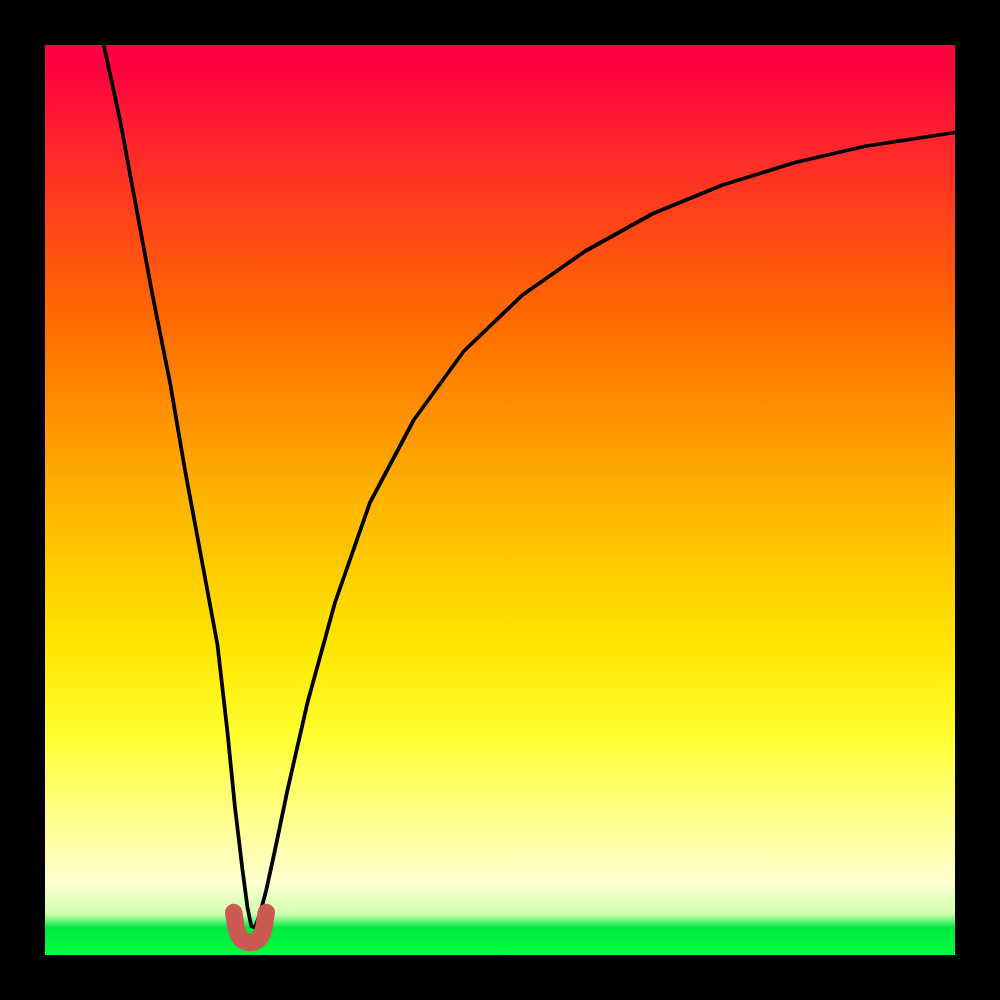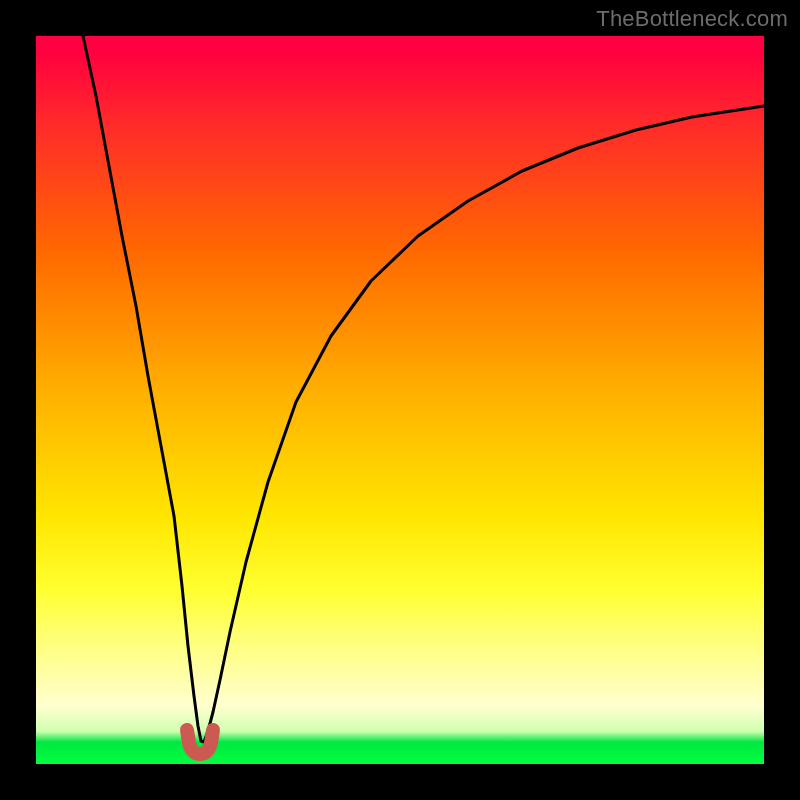--- a/index.html
+++ b/index.html
@@ -99,15 +99,14 @@
                L 728 70"></path>
 
       <path fill="none" stroke="#cc5a52" stroke-width="14" stroke-linecap="round" stroke-linejoin="round" d="M 151 694
                L 153 707
                Q 156 718 164 718
                Q 172 718 175 707
                L 177 694"></path>
     </svg>
   </div>
 
-  <div class="wm">TheBottleneck.com</div>
 
 </div>
 
 </body></html>

